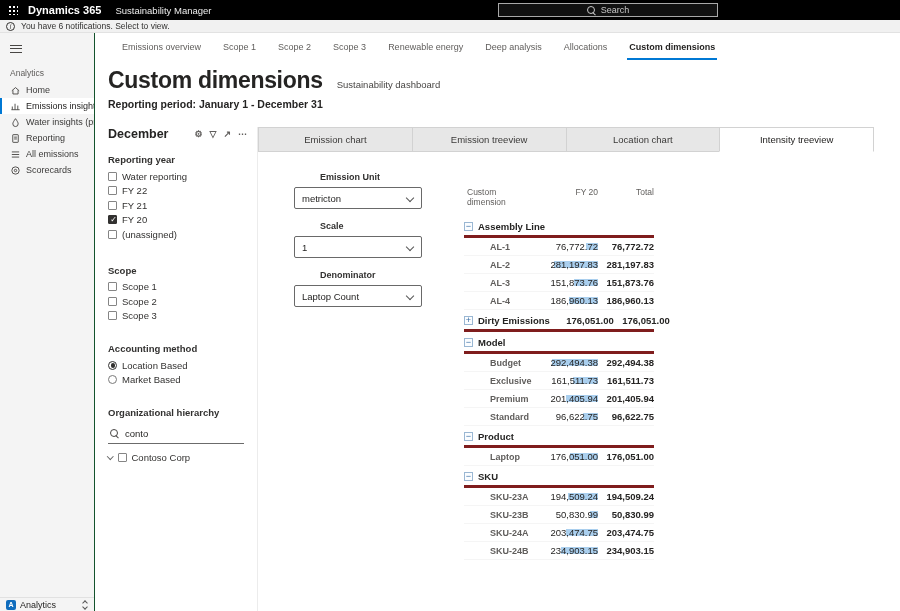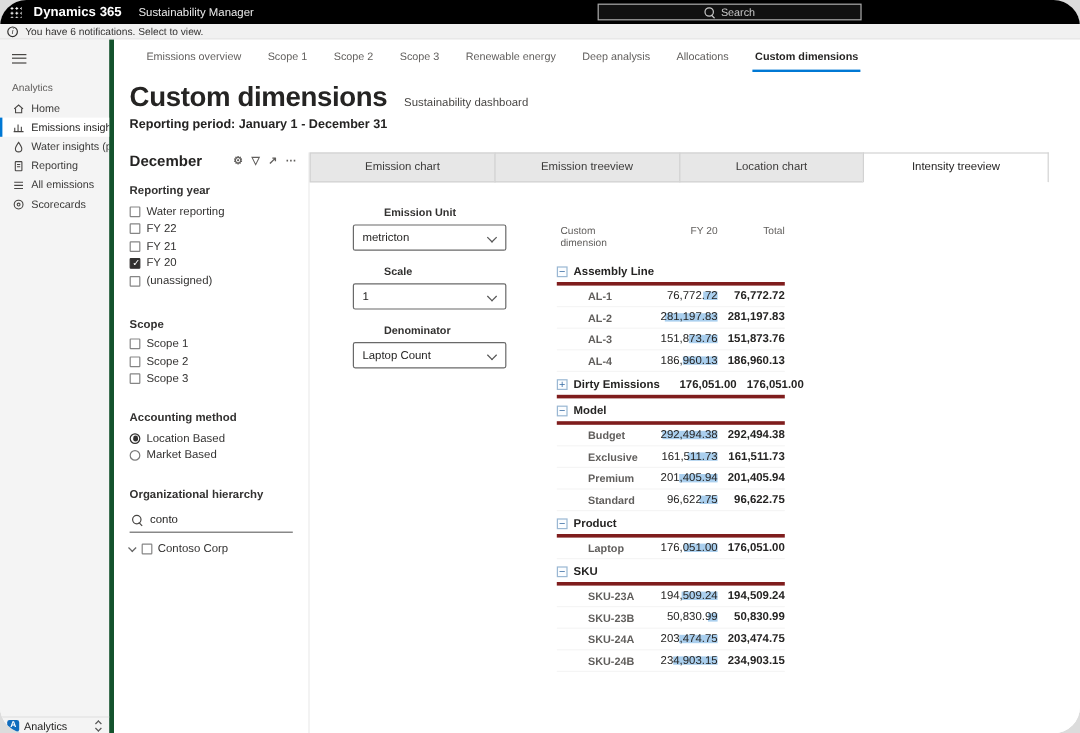--- a/index.html
+++ b/index.html
@@ -1,19 +1,19 @@
 <!DOCTYPE html>
 <html><head>
 <meta charset="utf-8">
 <style>
   * { margin:0; padding:0; box-sizing:border-box; }
   html,body { background:#dcdcdc; }
   .screen {
     width:900px; height:611px; position:relative; overflow:hidden;
-    background:#fff; font-family:"Liberation Sans", sans-serif; color:#252423;border-radius:22px;
+    background:#fff; font-family:"Liberation Sans", sans-serif; color:#252423;
   }
 
   
   .topbar { height:20px; background:#000; display:flex; align-items:center; padding:0 8px; position:relative; }
   .waffle { width:10px; height:10px; background-image:radial-gradient(circle,#fff 0.9px,transparent 1.1px); background-size:4px 4px; }
   .brand { color:#fff; font-size:11px; font-weight:bold; margin-left:10px; white-space:nowrap; }
   .appname { color:#ececec; font-size:9.5px; margin-left:14px; white-space:nowrap; }
   .searchbox { position:absolute; left:498px; top:3px; width:220px; height:14px; background:#111;
     border:1px solid #a9a9a9; display:flex; align-items:center; justify-content:center; gap:5px; color:#c8c8c8; font-size:9px; }
   .mag { position:relative; width:9px; height:9px; flex:none; }
@@ -22,21 +22,21 @@
 
   
   .notifbar { height:13px; background:#f1f1f1; border-bottom:1px solid #e2e2e2; display:flex; align-items:center; gap:6px; padding-left:6px; font-size:8.5px; color:#323130; }
   .info { width:9px; height:9px; border:1px solid #323130; border-radius:50%; font-size:6.5px; line-height:8px; text-align:center; font-style:italic; flex:none; }
   .info::before { content:"i"; }
 
   
   .bodywrap { display:flex; height:578px; }
 
   
-  .sidebar { width:95px; flex:none; background:#f4f4f4; border-right:4px solid #14532d; display:flex; flex-direction:column; }
+  .sidebar { width:95px; flex:none; background:#f4f4f4; border-right:1px solid #14532d; display:flex; flex-direction:column; }
   .burger { width:12px; margin:9px 0 0 10px; }
   .burger i { display:block; height:1px; background:#484644; margin:2.5px 0; }
   .slabel-section { margin:13px 0 4px 10px; font-size:8.5px; color:#605e5c; }
   .sitem { height:16px; display:flex; align-items:center; gap:5px; padding-left:10px; font-size:9px; color:#3b3a39; cursor:pointer; }
   .sitem.active { background:#fff; border-left:2px solid #0078d4; padding-left:8px; color:#252423; }
   .sicon { width:11px; height:11px; flex:none; display:flex; align-items:center; justify-content:center; }
   .sicon svg { stroke:#484644; fill:none; stroke-width:1; }
   .slabel { white-space:nowrap; overflow:hidden; }
   .sfooter { margin-top:auto; height:14px; border-top:1px solid #e1e1e1; display:flex; align-items:center; gap:4px; padding-left:6px; }
   .appicon { width:10px; height:10px; background:#0f6cbd; border-radius:2px; color:#fff; font-size:7px; font-weight:bold; line-height:10px; text-align:center; flex:none; }

